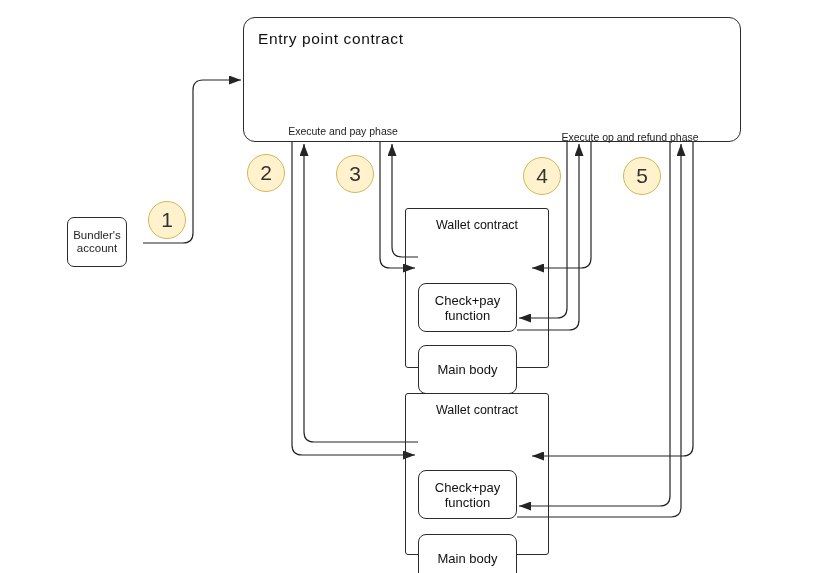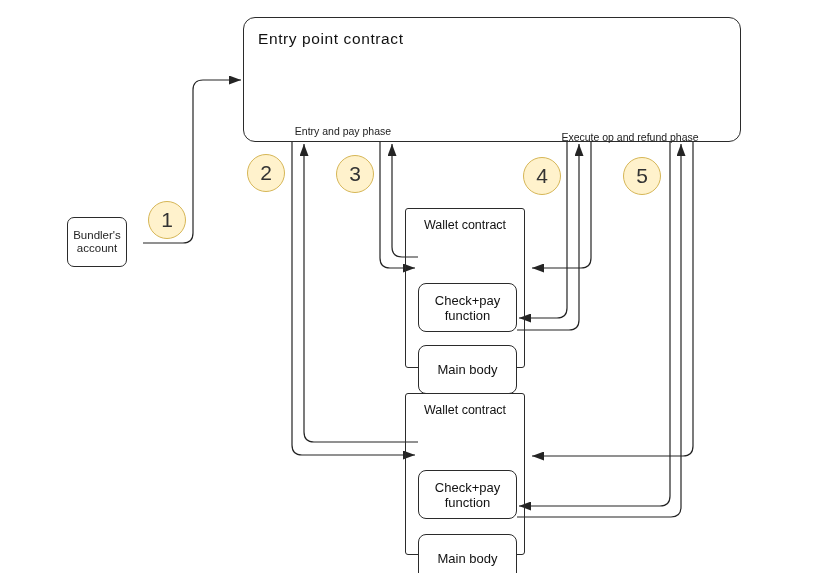--- a/index.html
+++ b/index.html
@@ -11,21 +11,21 @@
   svg.wires path.wire{fill:none;stroke:var(--line,#242424);stroke-width:1.2px;}
   .node{position:absolute;border:1px solid #2b2b2b;box-sizing:border-box;background:#ffffff;}
   .entry{left:243px;top:8px;width:498px;height:125px;border-radius:12px;margin-top:9px;}
   .entry-title{position:absolute;left:14px;top:12px;font-size:15.5px;letter-spacing:.6px;color:#111;}
   .phase-label{position:absolute;font-size:10.5px;color:#222;text-align:center;line-height:11px;}
   .lbl-verify{left:283px;top:126px;width:120px;}
   .lbl-exec{left:550px;top:132px;width:160px;}
   .bundler{left:67px;top:217px;width:60px;height:50px;border-radius:7px;
     display:flex;align-items:center;justify-content:center;text-align:center;
     font-size:11.5px;line-height:13px;padding:20px;}
-  .wallet{width:120px;border-radius:3px;background:transparent;}
+  .wallet{width:144px;border-radius:3px;background:transparent;}
   .w1{left:405px;top:208px;height:160px;}
   .w2{left:405px;top:393px;height:162px;}
   .wallet-title{margin-top:9px;text-align:center;font-size:12.5px;color:#111;}
   .sub{position:absolute;left:12px;width:99px;height:49px;border-radius:8px;background:#ffffff;
     border:1px solid #2b2b2b;box-sizing:border-box;display:flex;align-items:center;justify-content:center;
     text-align:center;font-size:13px;line-height:15px;color:#111;margin-top:38px;}
   .w1 .checkpay{top:36px;}
   .w1 .mainbody{top:98px;}
   .w2 .checkpay{top:38px;}
   .w2 .mainbody{top:102px;height:48px;}
@@ -60,21 +60,21 @@
     <path class="wire" d="M 591 142 V 258 Q 591 268 581 268 H 532" marker-end="url(#arr)"></path>
     <path class="wire" d="M 670 142 V 496 Q 670 506 660 506 H 519" marker-end="url(#arr)"></path>
     <path class="wire" d="M 517 517 H 671 Q 681 517 681 507 V 144" marker-end="url(#arr)"></path>
     <path class="wire" d="M 693 142 V 446 Q 693 456 683 456 H 532" marker-end="url(#arr)"></path>
   </svg>
 
   <div class="node entry">
     <div class="entry-title">Entry point contract</div>
   </div>
 
-  <div class="phase-label lbl-verify">Entry and pay phase</div>
+  <div class="phase-label lbl-verify">Execute and pay phase</div>
   <div class="phase-label lbl-exec">Execute op and refund phase</div>
 
   <div class="node bundler">
     <span>Bundler's account</span>
   </div>
 
   <div class="node wallet w1">
     <div class="wallet-title">Wallet contract</div>
     <div class="sub checkpay">
       <span>Check+pay function</span>

